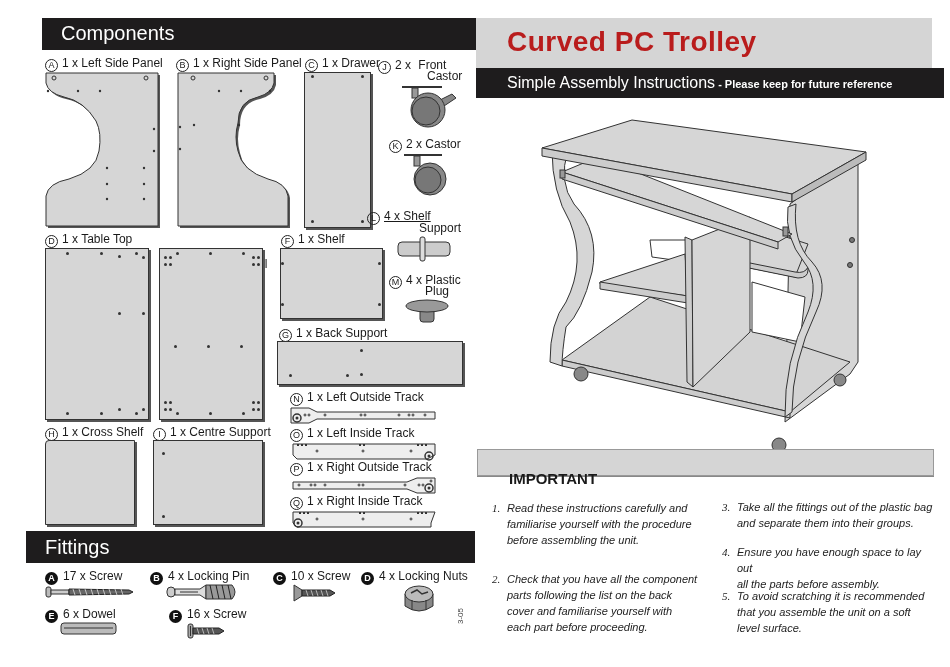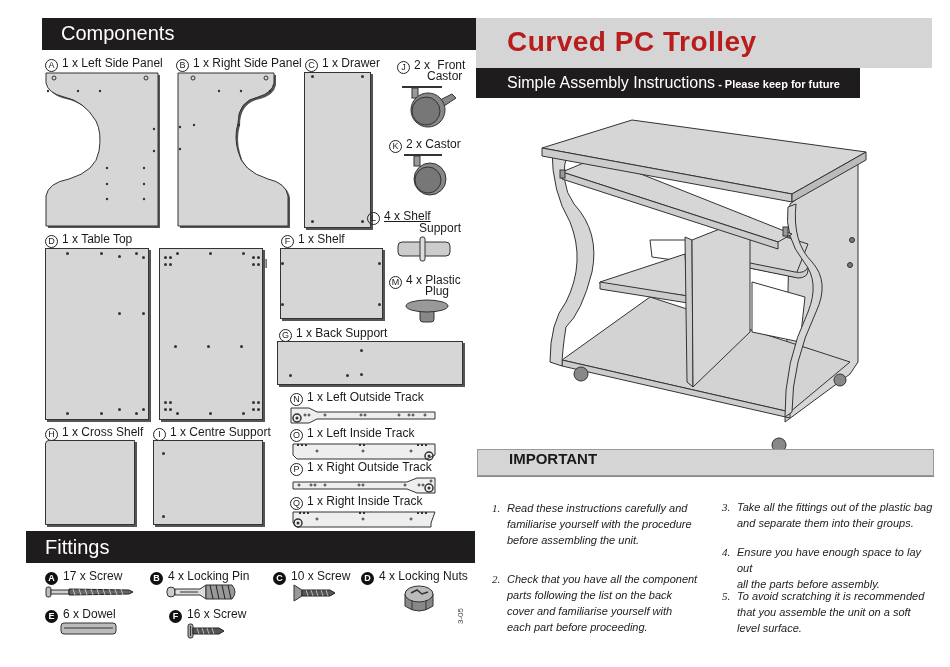--- a/index.html
+++ b/index.html
@@ -10,25 +10,25 @@
   .comp-header span{position:absolute;left:19px;top:4px;font-size:20px;}
   .fit-header{left:26px;top:531px;width:449px;height:32px;}
   .fit-header span{position:absolute;left:19px;top:5px;font-size:20px;}
   .lbl{font-size:12px;white-space:nowrap;line-height:13px;}
   .circ{display:inline-block;width:11px;height:11px;border:1px solid #222;border-radius:50%;font-size:9px;line-height:11px;text-align:center;margin-right:4px;vertical-align:-1px;}
   .circ-fill{display:inline-block;width:13px;height:13px;background:#111;color:#fff;border-radius:50%;font-size:9px;font-weight:bold;line-height:13px;text-align:center;margin-right:5px;vertical-align:-1px;}
   .panel{background:#d6d6d6;border:1px solid #333;box-shadow:2px 2px 0 #555;}
   .dot{position:absolute;width:3px;height:3px;background:#333;border-radius:50%;}
   .title-box{left:476px;top:18px;width:456px;height:50px;background:#d5d5d5;}
   .title-box span{position:absolute;left:31px;top:8px;font-size:28px;font-weight:bold;letter-spacing:0.5px;color:#b91c1c;}
-  .sub-box{left:476px;top:68px;width:384px;height:30px;}
+  .sub-box{left:476px;top:68px;width:468px;height:30px;}
   .sub-box .main{position:absolute;left:31px;top:6px;font-size:16px;}
   .sub-box .small{font-size:11px;font-weight:bold;}
   .imp-box{left:477px;top:449px;width:455px;height:25px;background:#d5d5d5;border:1px solid #999;box-shadow:0 1px 0 #888;}
-  .imp-box span{position:absolute;left:31px;top:0;font-size:15px;font-weight:bold;}
+  .imp-box span{position:absolute;left:31px;top:20px;font-size:15px;font-weight:bold;}
   .instr{font-size:11px;font-style:italic;line-height:16px;color:#222;}
   .instr .num{position:absolute;left:-15px;top:0;font-family:"Liberation Serif",serif;}
   .vertical-code{left:456px;top:600px;font-size:8px;color:#444;transform:rotate(-90deg);transform-origin:left top;}
 </style>
 </head>
 <body>
 
 <div class="abs bar-dark comp-header">
   <span>Components</span>
 </div>
@@ -74,21 +74,21 @@
 <div class="abs lbl" style="left:305px;top:57px;">
   <span class="circ">C</span><span>1 x Drawer</span>
 </div>
 <div class="abs panel" style="left:304px;top:72px;width:65px;height:154px;">
   <div class="dot" style="left:6px;top:2px;"></div>
     <div class="dot" style="left:56px;top:2px;"></div>
   <div class="dot" style="left:6px;top:147px;"></div>
     <div class="dot" style="left:56px;top:147px;"></div>
 </div>
 
-<div class="abs lbl" style="left:397px;top:59px;">
+<div class="abs lbl" style="left:378px;top:59px;">
   <span class="circ">J</span><span>2 x</span>
   <span style="margin-left:4px;">Front</span>
 </div>
 <div class="abs lbl" style="left:427px;top:70px;">Castor</div>
 <svg class="abs" style="left:400px;top:84px;" width="62" height="46">
   <line x1="2" y1="3" x2="42" y2="3" stroke="#333" stroke-width="2"></line>
   <rect x="12" y="4" width="6" height="10" fill="#999" stroke="#333"></rect>
   <path d="M40,16 L52,10 L56,14 L44,22 Z" fill="#888" stroke="#333"></path>
   <circle cx="28" cy="26" r="17" fill="#888" stroke="#333"></circle>
   <circle cx="26" cy="27" r="14" fill="#777" stroke="#333"></circle>

